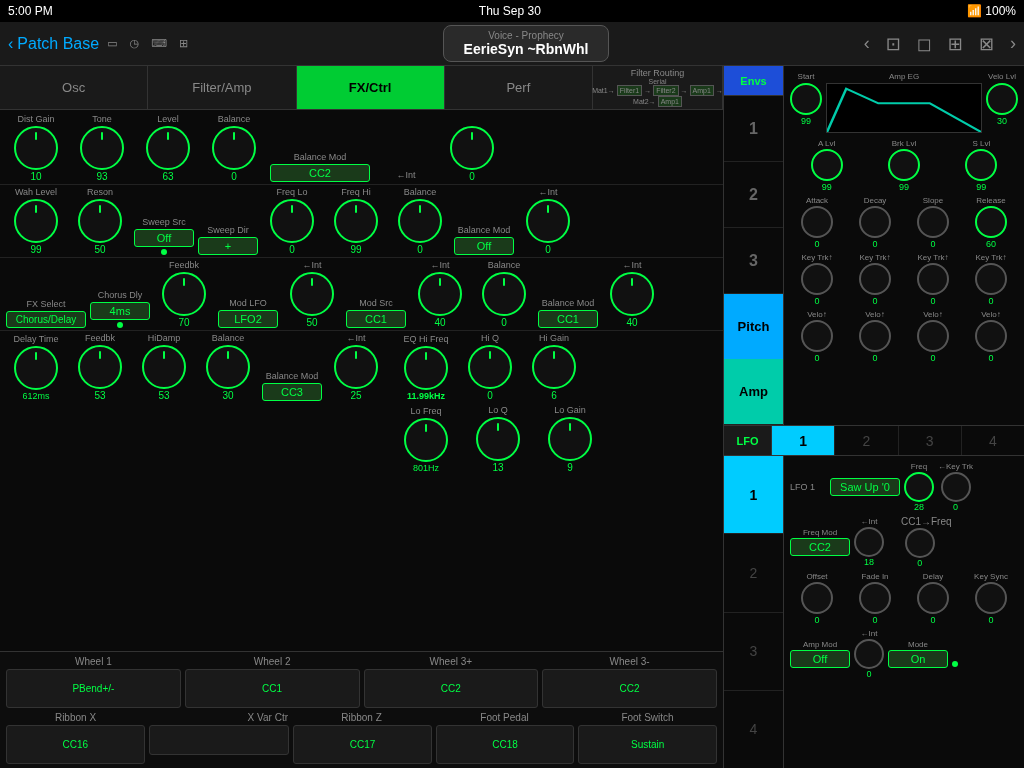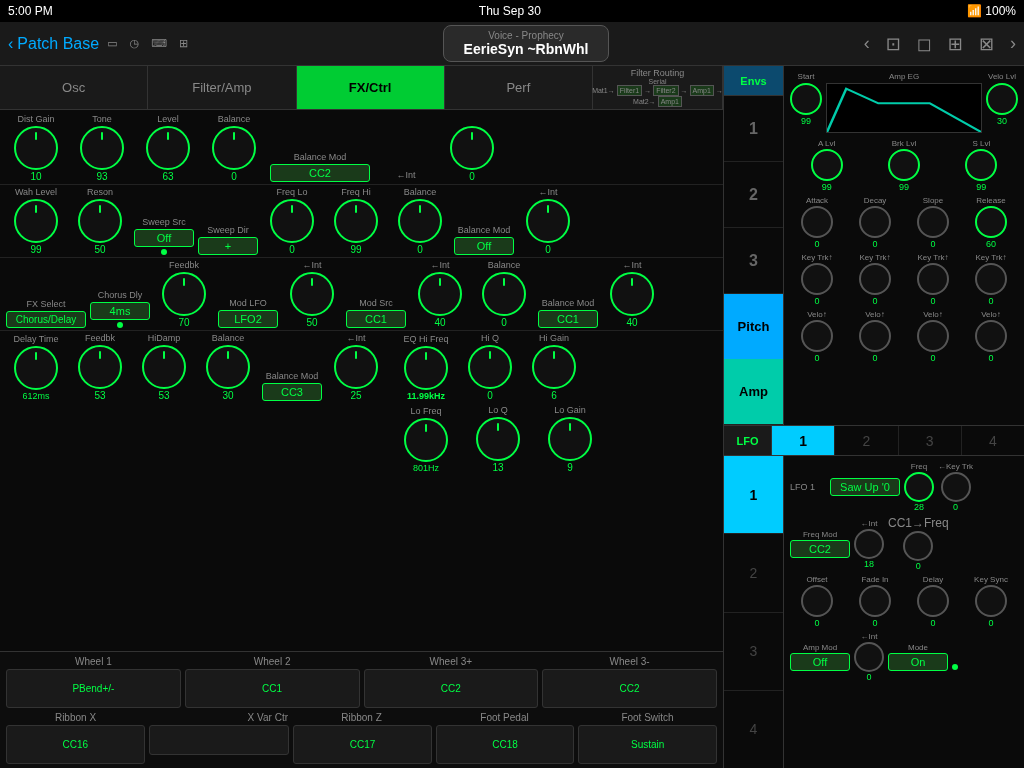--- a/index.html
+++ b/index.html
@@ -531,21 +531,21 @@
         </div>
       </div>
     </div>
   </div>
 
   <div class="right-panel">
 
     <div style="display:flex; border-bottom:1px solid #333; height:360px;">
 
       <div style="width:60px; border-right:1px solid #333; display:flex; flex-direction:column;">
-        <div style="height:30px; display:flex; align-items:center; justify-content:center; background:#0c4a6e; color:#00ff44; font-size:11px; font-weight:bold; border-bottom:1px solid #333;">Envs</div>
+        <div style="height:30px; display:flex; align-items:center; justify-content:center; background:#1d4ed8; color:#00ff44; font-size:11px; font-weight:bold; border-bottom:1px solid #333;">Envs</div>
         <div style="flex:1; display:flex; align-items:center; justify-content:center; color:#666; font-size:16px; font-weight:bold; border-bottom:1px solid #222; cursor:pointer;">1</div>
         <div style="flex:1; display:flex; align-items:center; justify-content:center; color:#666; font-size:16px; font-weight:bold; border-bottom:1px solid #222; cursor:pointer;">2</div>
         <div style="flex:1; display:flex; align-items:center; justify-content:center; color:#666; font-size:16px; font-weight:bold; border-bottom:1px solid #222; cursor:pointer;">3</div>
         <div style="flex:1; display:flex; align-items:center; justify-content:center; background:#00aaff; color:#000; font-size:13px; font-weight:bold; cursor:pointer;">Pitch</div>
         <div style="flex:1; display:flex; align-items:center; justify-content:center; background:#00ccaa; color:#000; font-size:13px; font-weight:bold; border-bottom:1px solid #222; cursor:pointer;">Amp</div>
       </div>
 
       <div style="flex:1; padding:6px;">
 
         <div style="display:flex; gap:4px; margin-bottom:6px; align-items:flex-start;">
@@ -702,21 +702,21 @@
             <div style="display:flex; flex-direction:column; align-items:center;">
               <div style="font-size:8px; color:#888; margin-bottom:1px;">Freq Mod</div>
               <div class="select-box">CC2</div>
             </div>
             <div style="display:flex; flex-direction:column; align-items:center;">
               <div style="font-size:8px; color:#888; margin-bottom:1px;">←Int</div>
               <div style="width:30px;height:30px;border-radius:50%;border:2px solid #555;background:#111;cursor:pointer;"></div>
               <div style="font-size:9px; color:#00ff44;">18</div>
             </div>
             <div style="display:flex; flex-direction:column; align-items:center;">
-              <div style="font-size:12px; color:#888; margin-bottom:1px;">CC1→Freq</div>
+              <div style="font-size:10px; color:#888; margin-bottom:1px;margin-left:13px;">CC1→Freq</div>
               <div style="width:30px;height:30px;border-radius:50%;border:2px solid #555;background:#111;cursor:pointer;"></div>
               <div style="font-size:9px; color:#00ff44;">0</div>
             </div>
           </div>
 
           <div style="display:grid; grid-template-columns:repeat(4,1fr); gap:4px; margin-bottom:4px;">
             <div class="knob-cell">
               <div class="knob-cell-label">Offset</div>
               <div class="knob-mini"></div>
               <div class="knob-mini-value">0</div>

